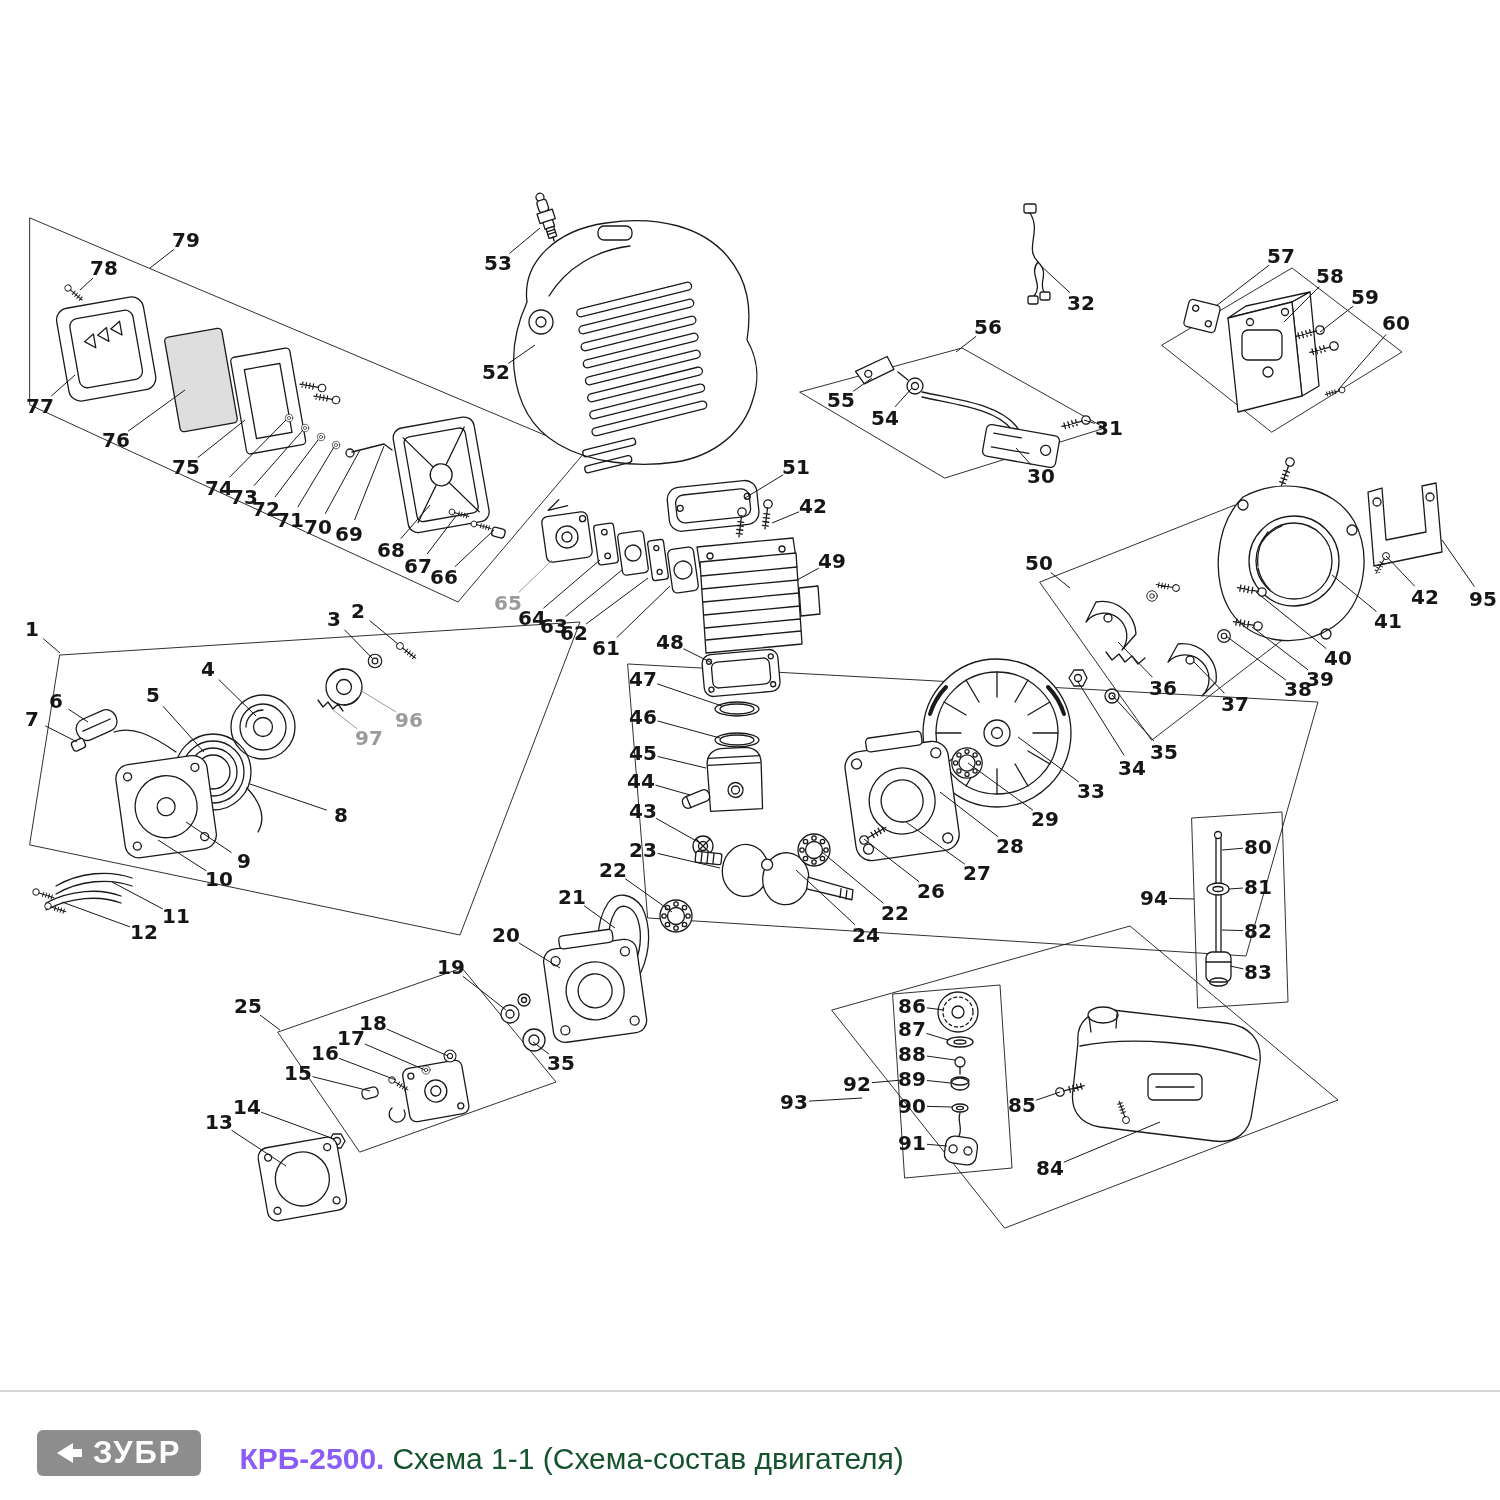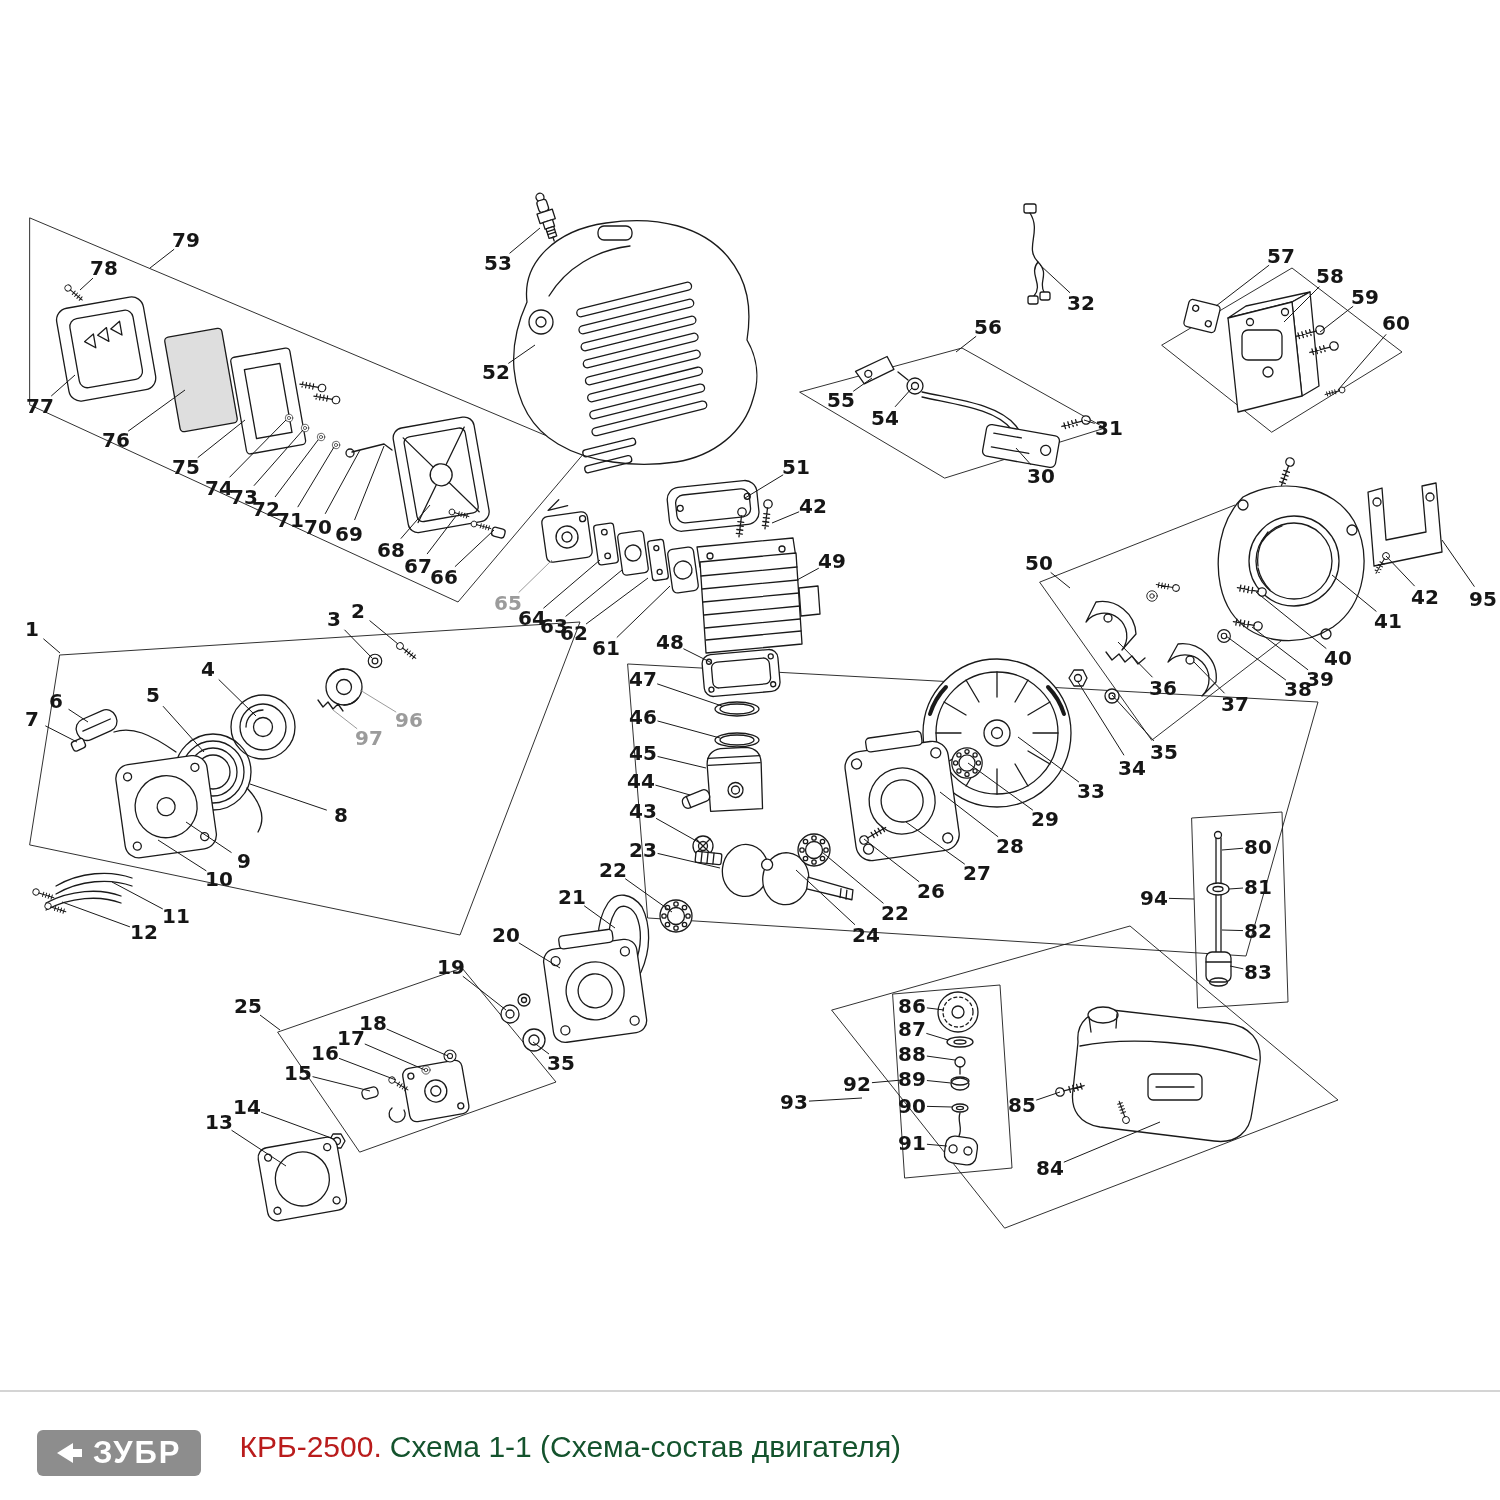--- a/index.html
+++ b/index.html
@@ -3,26 +3,26 @@
 <meta charset="utf-8">
 <style>
   html,body{margin:0;padding:0;background:#fff;}
   .page{position:relative;width:1500px;height:1500px;background:#fff;overflow:hidden;
         font-family:"Liberation Sans",sans-serif;}
   #diagram{position:absolute;top:0;left:0;display:block;}
   text.callout{font-family:"DejaVu Sans","Liberation Sans",sans-serif;font-size:20px;font-weight:700;fill:#161616;}
   text.callout.muted{fill:#9b9b9b;}
   .footer{position:absolute;left:0;top:1390px;width:1500px;height:110px;background:#fff;}
   .footer-rule{position:absolute;top:0;left:0;width:100%;height:2px;background:#d4d4d4;}
-  .footer-row{display:flex;align-items:flex-start;gap:38px;padding:40px 0 0 37px;}
+  .footer-row{display:flex;align-items:flex-end;gap:38px;padding:40px 0 0 37px;}
   .logo{display:flex;align-items:center;gap:10px;background:#8d8d8d;border-radius:6px;
         padding:6px 20px 6px 12px;height:46px;box-sizing:border-box;}
   .logo-text{color:#fff;font-weight:700;font-size:31px;letter-spacing:2px;}
   .caption{font-size:30px;white-space:nowrap;}
-  .model{font-weight:400;color:#b91c1c;}
+  .model{font-weight:700;color:#8b5cf6;}
   .subtitle{color:#14532d;font-weight:400;margin-left:8px;}
 </style>
 </head>
 <body>
 
 <div class="page">
 
 <svg id="diagram" viewBox="0 0 1500 1390" width="1500" height="1390" xmlns="http://www.w3.org/2000/svg">
   <defs>
     <g id="bolt">

